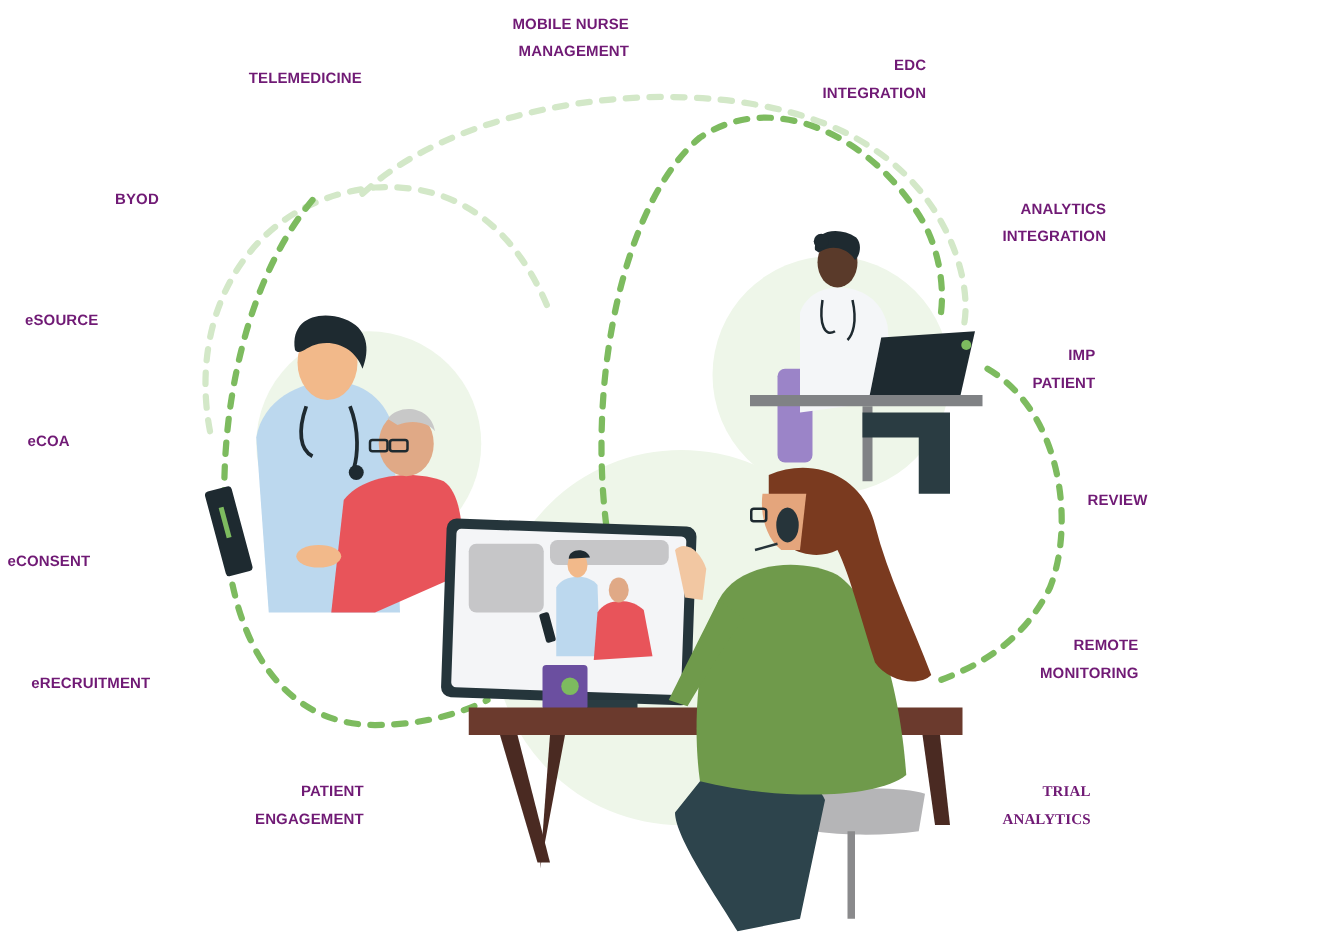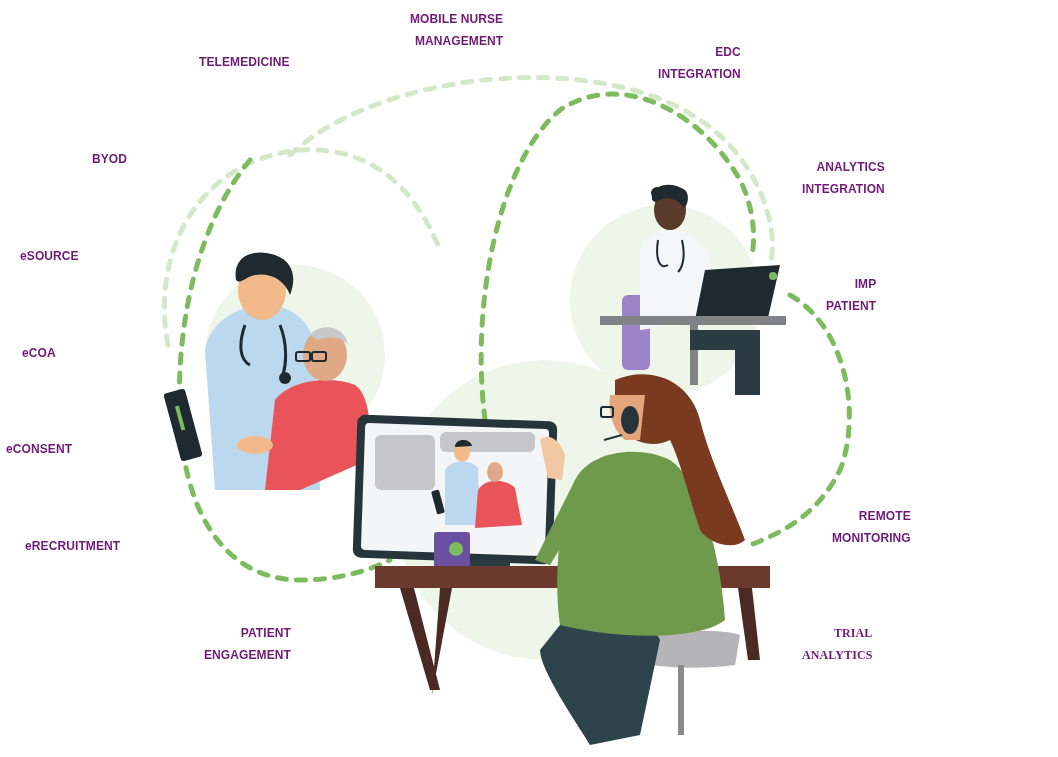--- a/index.html
+++ b/index.html
@@ -149,20 +149,21 @@
   <span>eSOURCE</span>
 </div>
 <div class="label" style="left:826px; top:273px;">
   <span>IMP</span>
   <span>PATIENT</span>
 </div>
 <div class="label" style="left:22px; top:342px;">
   <span>eCOA</span>
 </div>
 <div class="label" style="left:870px; top:389px;">
+  <span>REVIEW</span>
 </div>
 <div class="label" style="left:6px; top:438px;">
   <span>eCONSENT</span>
 </div>
 <div class="label" style="left:832px; top:505px;">
   <span>REMOTE</span>
   <span>MONITORING</span>
 </div>
 <div class="label" style="left:25px; top:535px;">
   <span>eRECRUITMENT</span>

